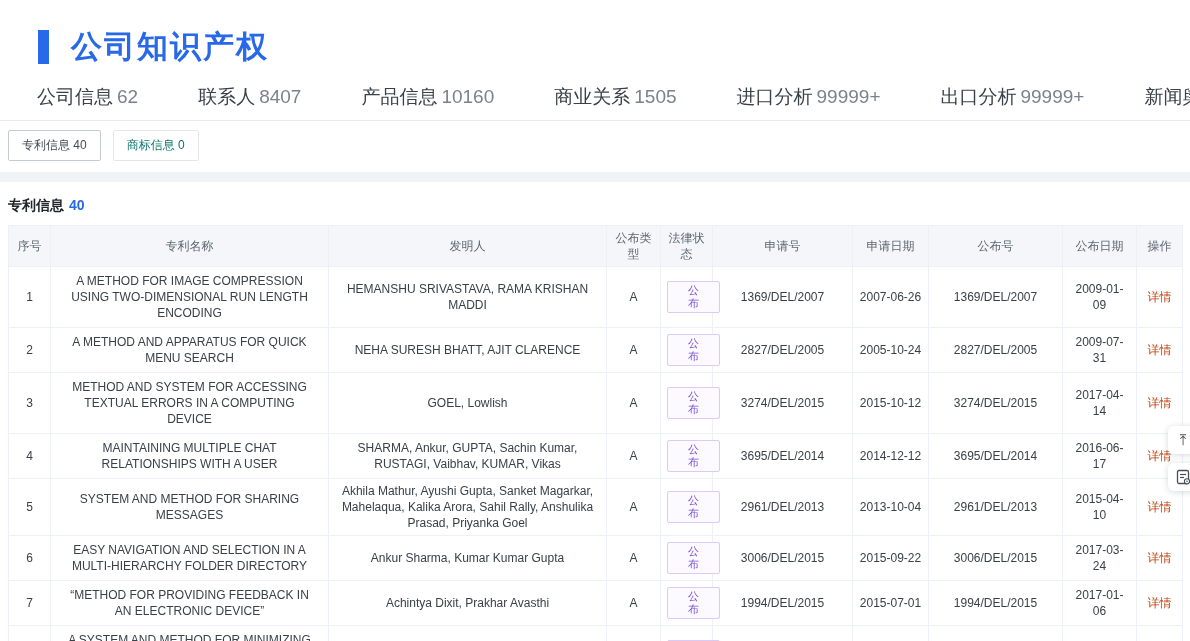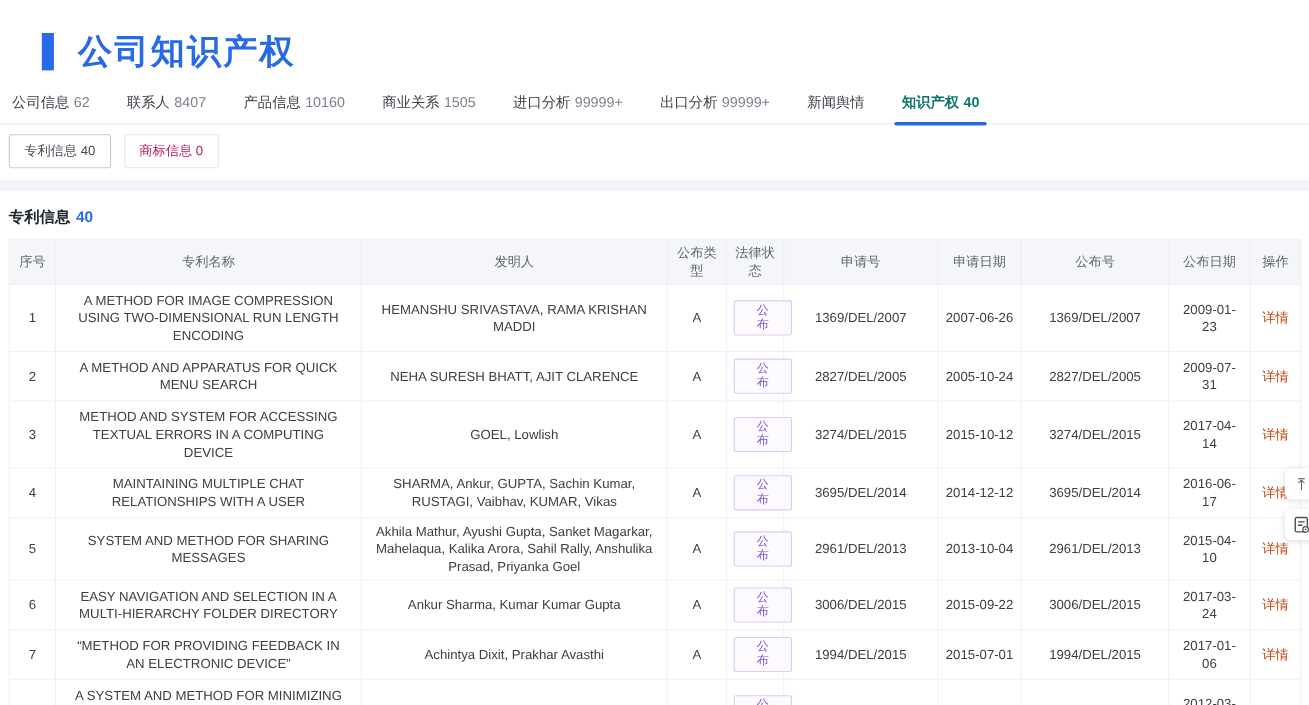--- a/index.html
+++ b/index.html
@@ -6,30 +6,30 @@
   html,body { width:1190px; height:641px; background:#fff; overflow:hidden; }
   body { font-family:"Liberation Sans","DejaVu Sans",sans-serif; color:#333a45; position:relative; }
 
   
   .page-header { display:flex; align-items:center; padding:26px 0 0 38px; }
   .accent-bar { width:11px; height:34px; background:#2769e8; margin-right:22px; }
   .page-title { font-size:31px; font-weight:bold; color:#2769e8; letter-spacing:2px; }
 
   
   .tabbar { display:flex; gap:28px; padding-left:8px; margin-top:16px; border-bottom:1px solid #e9ebf0; }
-  .tab { position:relative; padding:0 3px 10px 3px; font-size:13px; cursor:pointer; white-space:nowrap; }
+  .tab { position:relative; padding:0 3px 10px 3px; font-size:19px; cursor:pointer; white-space:nowrap;margin-left:26px; }
   .tab .tab-label { color:#3a4048; }
   .tab .tab-count { color:#7a828d; margin-left:4px; }
   .tab.active .tab-label, .tab.active .tab-count { color:#0f766e; font-weight:bold; }
   .tab.active::after { content:""; position:absolute; left:-4px; right:-4px; bottom:-2px; height:3px; background:#2769e8; border-radius:2px; }
 
   
   .filter-row { display:flex; gap:12px; margin:9px 0 0 8px; }
   .filter-btn { font-size:12px; padding:6px 13px; background:#fff; border:1px solid #c6cad2; border-radius:2px; color:#454b54; cursor:pointer; }
-  .filter-btn.dim { border-color:#e4e6ea; color:#be185d; }
+  .filter-btn.dim { border-color:#e4e6ea; color:#0f766e; }
 
   .band { height:10px; background:#f2f3f6; margin-top:11px; }
 
   .section-title { margin:15px 0 10px 8px; font-size:14px; font-weight:bold; color:#20252c; }
   .section-title .count { color:#2769e8; margin-left:5px; }
 
   
   table { border-collapse:collapse; margin:0 8px; width:1174px; table-layout:fixed; font-size:12px; }
   th, td { border:1px solid #edf0f6; text-align:center; vertical-align:middle; padding:4px 6px; line-height:16px; }
   thead th { background:#f4f6fa; color:#5f6672; font-weight:normal; height:26px; padding:4px 4px; }
@@ -109,21 +109,21 @@
   <tbody>
       <tr>
         <td>1</td>
         <td class="name-cell">A METHOD FOR IMAGE COMPRESSION USING TWO-DIMENSIONAL RUN LENGTH ENCODING</td>
         <td>HEMANSHU SRIVASTAVA, RAMA KRISHAN MADDI</td>
         <td>A</td>
         <td><span class="badge pub">公布</span></td>
         <td>1369/DEL/2007</td>
         <td>2007-06-26</td>
         <td>1369/DEL/2007</td>
-        <td>2009-01-23</td>
+        <td>2009-01-09</td>
         <td><a class="detail-link">详情</a></td>
       </tr>
       <tr>
         <td>2</td>
         <td class="name-cell">A METHOD AND APPARATUS FOR QUICK MENU SEARCH</td>
         <td>NEHA SURESH BHATT, AJIT CLARENCE</td>
         <td>A</td>
         <td><span class="badge pub">公布</span></td>
         <td>2827/DEL/2005</td>
         <td>2005-10-24</td>

